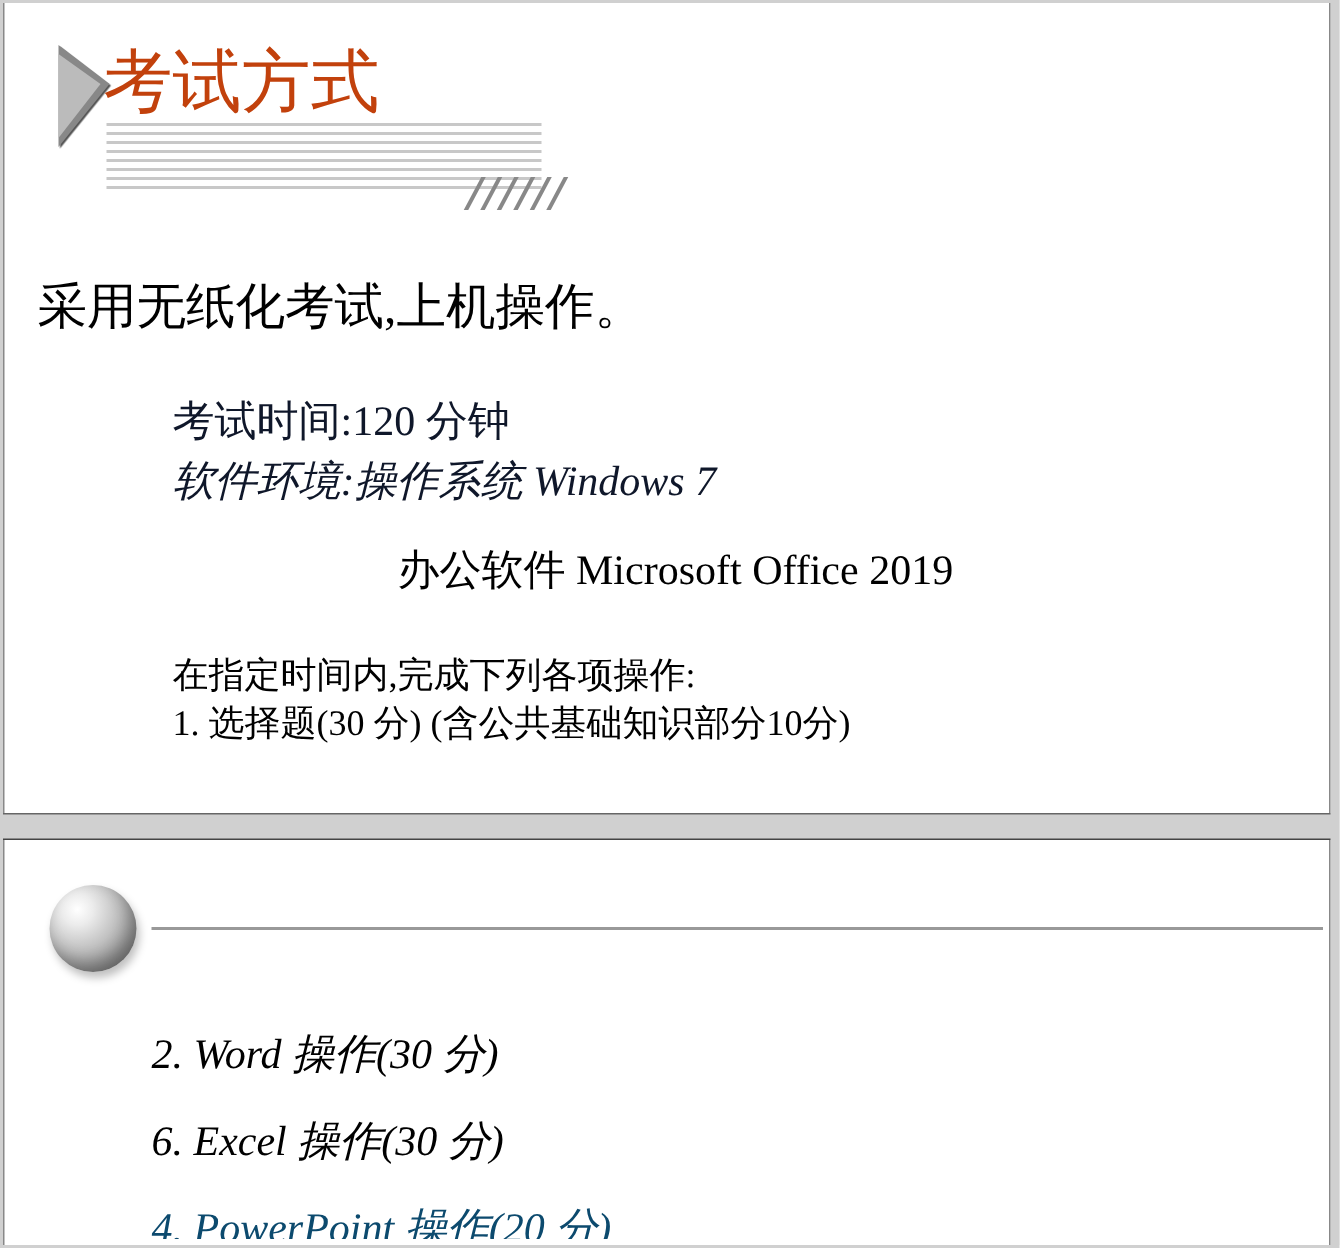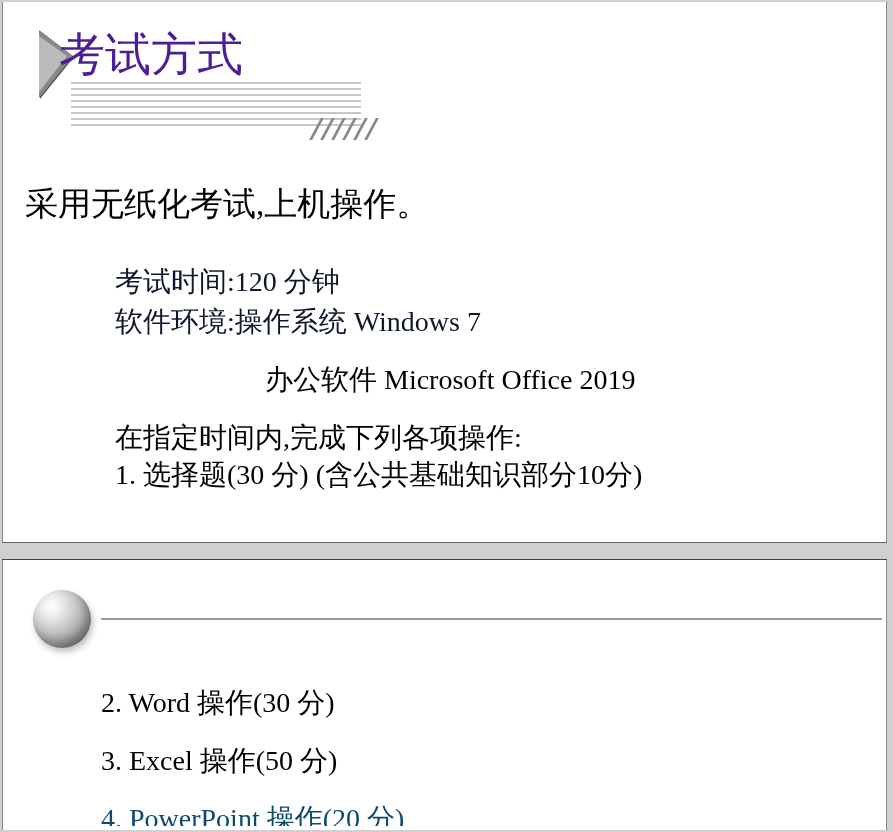--- a/index.html
+++ b/index.html
@@ -27,20 +27,21 @@
     }
     .slide-gap {
       height: 18px;
       background: #d0d0d0;
       border-top: 1px solid #666;
       border-bottom: 1px solid #444;
     }
     .slide2 {
       height: 270px;
       padding-top: 30px;
+      font-style: italic;
     }
     .title-wrap {
       position: relative;
       margin-left: 40px;
       height: 100px;
     }
     .title-arrow {
       position: absolute;
       left: -4px;
       top: 4px;
@@ -57,24 +58,24 @@
       left: -34px;
       top: -20px;
       width: 0;
       height: 0;
       border-top: 20px solid transparent;
       border-bottom: 36px solid transparent;
       border-left: 28px solid #bbb;
     }
     .title-text {
       position: absolute;
-      left: 16px;
+      left: 26px;
       top: -2px;
       font-size: 46px;
-      color: #4c1d95;
+      color: #c2410c;
       font-family: "SimSun","Songti SC",serif;
       white-space: nowrap;
     }
     .title-underline {
       position: absolute;
       left: 28px;
       top: 56px;
       width: 290px;
       height: 44px;
       background: repeating-linear-gradient(
@@ -103,28 +104,29 @@
       color: #000;
     }
     .details {
       margin: 36px 0 0 112px;
       font-size: 28px;
       color: #0f172a;
       line-height: 1.35;
     }
     .details .l2 {
       margin-top: 2px;
+      font-style: italic;
     }
     .office-line {
       margin: 20px 0 0 262px;
       font-size: 28px;
     }
     .tasks {
-      margin: 20px 0 0 112px;
-      font-size: 28px;
+      margin: 36px 0 0 112px;
+      font-size: 24px;
       line-height: 1.35;
     }
     .sphere-row {
       display: flex;
       align-items: center;
       margin-left: 30px;
     }
     .sphere {
       width: 58px;
       height: 58px;
@@ -183,18 +185,18 @@
 
   <div class="slide-gap"></div>
 
   <div class="slide slide2">
     <div class="sphere-row">
       <div class="sphere"></div>
       <div class="sphere-line"></div>
     </div>
     <div class="slide2-list">
       <div>2. Word 操作(30 分)</div>
-      <div>3. Excel 操作(50 分)</div>
+      <div>6. Excel 操作(30 分)</div>
       <div class="cut">4. PowerPoint 操作(20 分)</div>
     </div>
   </div>
 
 </div>
 
 </body></html>

